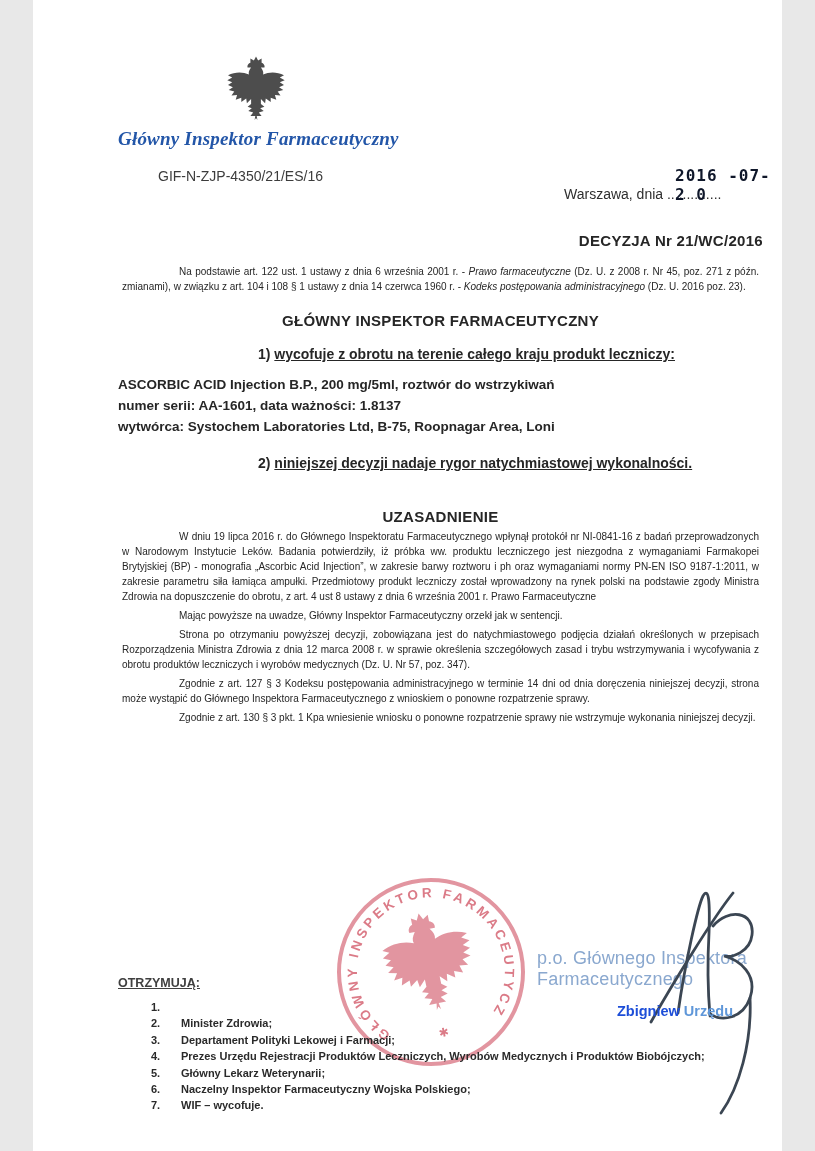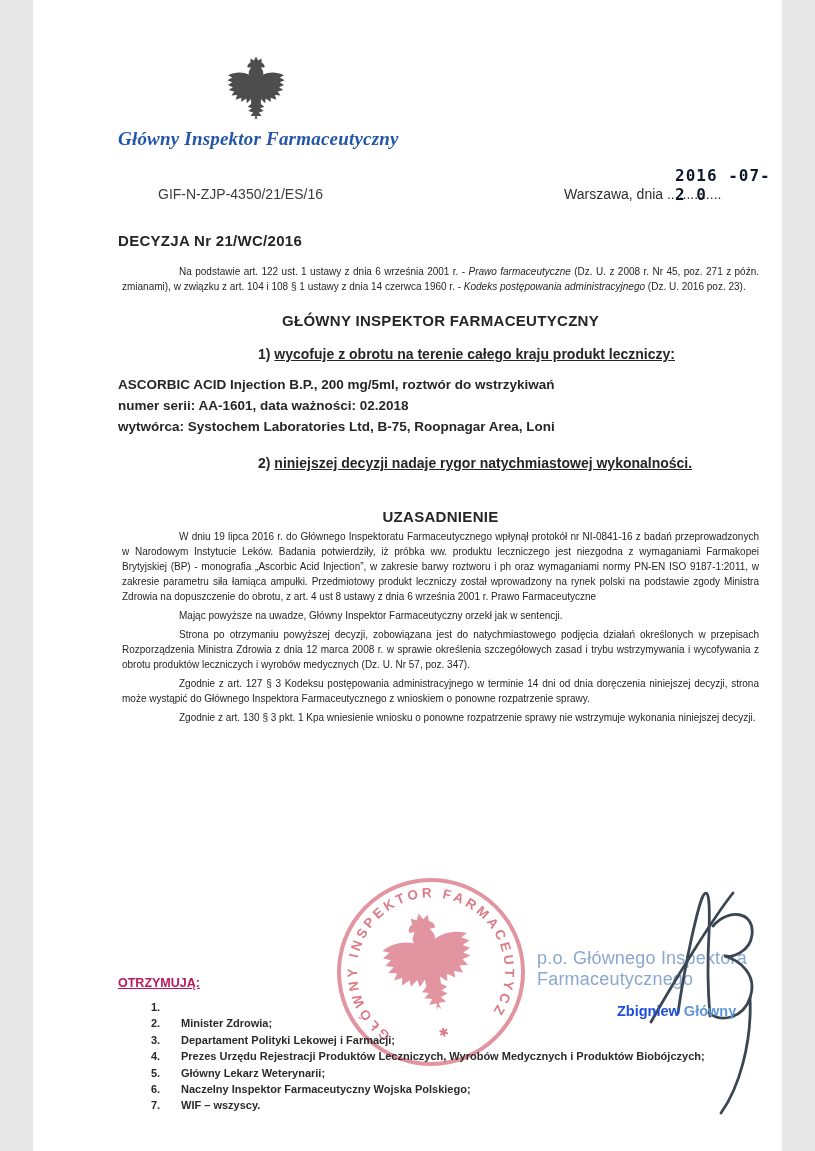--- a/index.html
+++ b/index.html
@@ -8,30 +8,30 @@
     margin:0 auto;overflow:hidden;
     font-family:"Liberation Sans",sans-serif;color:#262626;
   }
   
   .emblem{position:absolute;left:188px;top:50px;width:70px;height:80px;}
   .org-name{
     position:absolute;left:85px;top:128px;
     font-family:"Liberation Serif",serif;font-style:italic;font-weight:bold;
     font-size:19px;color:#2356a8;letter-spacing:.2px;
   }
-  .ref-number{position:absolute;left:125px;top:168px;font-size:14px;color:#3c3c3c;margin-top:18px;}
+  .ref-number{position:absolute;left:125px;top:168px;font-size:14px;color:#3c3c3c;}
   .place-date{position:absolute;left:531px;top:186px;font-size:14px;color:#2e2e2e;}
   .date-stamp{
     position:absolute;left:642px;top:166px;
     font-family:"DejaVu Sans Mono",monospace;font-weight:bold;font-size:16px;
     letter-spacing:1px;color:#0f172a;
   }
   
   .content{position:absolute;left:85px;top:232px;width:645px;}
-  .doc-title{text-align:left;font-size:15px;font-weight:bold;margin:0 0 15px 0;letter-spacing:.3px;}
+  .doc-title{text-align:right;font-size:15px;font-weight:bold;margin:0 0 15px 0;letter-spacing:.3px;}
   p.body{font-size:10px;line-height:15px;text-align:justify;margin:4px;}
   .indent{text-indent:57px;}
   .legal{margin-bottom:17px;line-height:19px;}
   .sec-heading{text-align:center;font-size:15px;font-weight:bold;margin:0;letter-spacing:.3px;}
   .h-authority{margin:18px 0 16px 0;}
   .ruling{margin:9px 0 9px 140px;font-size:14px;font-weight:bold;line-height:19px;}
   .ruling .rtext{text-decoration:underline;}
   .product{font-weight:bold;font-size:13.5px;line-height:21px;margin:10px 0 17px 0;}
   .ruling2{margin:0 0 35px 140px;}
   .h-uzasadnienie{margin:0 0 3px 0;}
@@ -47,21 +47,21 @@
     position:absolute;left:288px;top:862px;width:220px;height:220px;
     transform:rotate(-12deg);opacity:.85;
   }
   .signature-svg{position:absolute;left:570px;top:878px;width:200px;height:250px;}
   .signer-name{position:absolute;left:584px;top:1003px;font-size:14.5px;font-weight:bold;}
   .signer-name .n1{color:#1d4ed8;}
   .signer-name .n2{color:#5f97d9;}
   
   .footer-heading{
     position:absolute;left:85px;top:976px;font-size:12.5px;font-weight:bold;
-    text-decoration:underline;color:#be185d;
+    text-decoration:underline;color:#404040;
   }
   .recipients{position:absolute;left:118px;top:999px;width:665px;}
   .recipient{display:flex;font-size:11px;font-weight:bold;line-height:16.4px;color:#2a2a2a;}
   .recipient .num{width:30px;flex:0 0 30px;}
   .scan-line{position:absolute;width:1px;background:#c4c4c4;}
   .scan-line.l1{left:797px;top:882px;height:185px;}
   .scan-line.l2{left:806px;top:878px;height:200px;background:#d7d7d7;}
 </style>
 </head>
 <body>
@@ -86,21 +86,21 @@
     <div class="doc-title">DECYZJA Nr  21/WC/2016</div>
 
     <p class="body indent legal"><span>Na podstawie art. 122 ust. 1 ustawy z dnia 6 września 2001 r. - </span><i>Prawo farmaceutyczne</i><span> (Dz. U. z 2008 r. Nr 45, poz. 271 z późn. zmianami), w związku z art. 104 i 108 § 1 ustawy z dnia 14 czerwca 1960 r. - </span><i>Kodeks postępowania administracyjnego</i><span> (Dz. U. 2016 poz. 23).</span></p>
 
     <div class="sec-heading h-authority">GŁÓWNY INSPEKTOR FARMACEUTYCZNY</div>
 
     <div class="ruling"><span class="rnum">1)</span> <span class="rtext">wycofuje z obrotu na terenie całego kraju produkt leczniczy:</span></div>
 
     <div class="product">
       <div>ASCORBIC ACID Injection B.P., 200 mg/5ml, roztwór do wstrzykiwań</div>
-      <div>numer serii: AA-1601, data ważności: 02.2018</div>
+      <div>numer serii: AA-1601, data ważności: 1.8137</div>
       <div>wytwórca: Systochem Laboratories Ltd, B-75, Roopnagar Area, Loni</div>
     </div>
 
     <div class="ruling ruling2"><span class="rnum">2)</span> <span class="rtext">niniejszej decyzji nadaje rygor natychmiastowej wykonalności.</span></div>
 
     <div class="sec-heading h-uzasadnienie">UZASADNIENIE</div>
     <p class="body indent">W dniu 19 lipca 2016 r. do Głównego Inspektoratu Farmaceutycznego wpłynął protokół nr NI-0841-16 z badań przeprowadzonych w Narodowym Instytucie Leków. Badania potwierdziły, iż próbka ww. produktu leczniczego jest niezgodna z wymaganiami Farmakopei Brytyjskiej (BP) - monografia „Ascorbic Acid Injection”, w zakresie barwy roztworu i ph oraz wymaganiami normy PN-EN ISO 9187-1:2011, w zakresie parametru siła łamiąca ampułki. Przedmiotowy produkt leczniczy został wprowadzony na rynek polski na podstawie zgody Ministra Zdrowia na dopuszczenie do obrotu, z art. 4 ust 8 ustawy z dnia 6 września 2001 r. Prawo Farmaceutyczne</p>
     <p class="body indent para-mid">Mając powyższe na uwadze, Główny Inspektor Farmaceutyczny orzekł jak w sentencji.</p>
     <p class="body indent para-strona">Strona po otrzymaniu powyższej decyzji, zobowiązana jest do natychmiastowego podjęcia działań określonych w przepisach Rozporządzenia Ministra Zdrowia z dnia 12 marca 2008 r. w sprawie określenia szczegółowych zasad i trybu wstrzymywania i wycofywania z obrotu produktów leczniczych i wyrobów medycznych (Dz. U. Nr 57, poz. 347).</p>
 
@@ -124,21 +124,21 @@
 
   <svg class="signature-svg" viewBox="0 0 200 250">
     <g fill="none" stroke="#3b4653" stroke-width="2.8" stroke-linecap="round">
       <path d="M48 144 C70 105 110 40 130 15"></path>
       <path d="M75 135 C82 85 95 28 100 18 C106 8 107 25 106 55 C104 90 105 115 107 138"></path>
       <path d="M110 48 C125 30 152 33 149 57 C147 74 129 80 121 78 C137 82 155 97 147 120 C140 140 119 145 106 135"></path>
       <path d="M147 120 C149 165 136 210 118 235"></path>
     </g>
   </svg>
 
-  <div class="signer-name"><span class="n1">Zbigniew</span><span class="n2"> Główny</span></div>
+  <div class="signer-name"><span class="n1">Zbigniew</span><span class="n2"> Urzędu</span></div>
 
   <div class="footer-heading">OTRZYMUJĄ:</div>
   <div class="recipients">
     <div class="recipient">
         <span class="num">1.</span>
       </div>
     <div class="recipient">
         <span class="num">2.</span>
         <span>Minister Zdrowia;</span>
       </div>
@@ -153,19 +153,19 @@
     <div class="recipient">
         <span class="num">5.</span>
         <span>Główny Lekarz Weterynarii;</span>
       </div>
     <div class="recipient">
         <span class="num">6.</span>
         <span>Naczelny Inspektor Farmaceutyczny Wojska Polskiego;</span>
       </div>
     <div class="recipient">
         <span class="num">7.</span>
-        <span>WIF – wszyscy.</span>
+        <span>WIF – wycofuje.</span>
       </div>
   </div>
 
   <div class="scan-line l1"></div>
   <div class="scan-line l2"></div>
 </div>
 
 </body></html>

